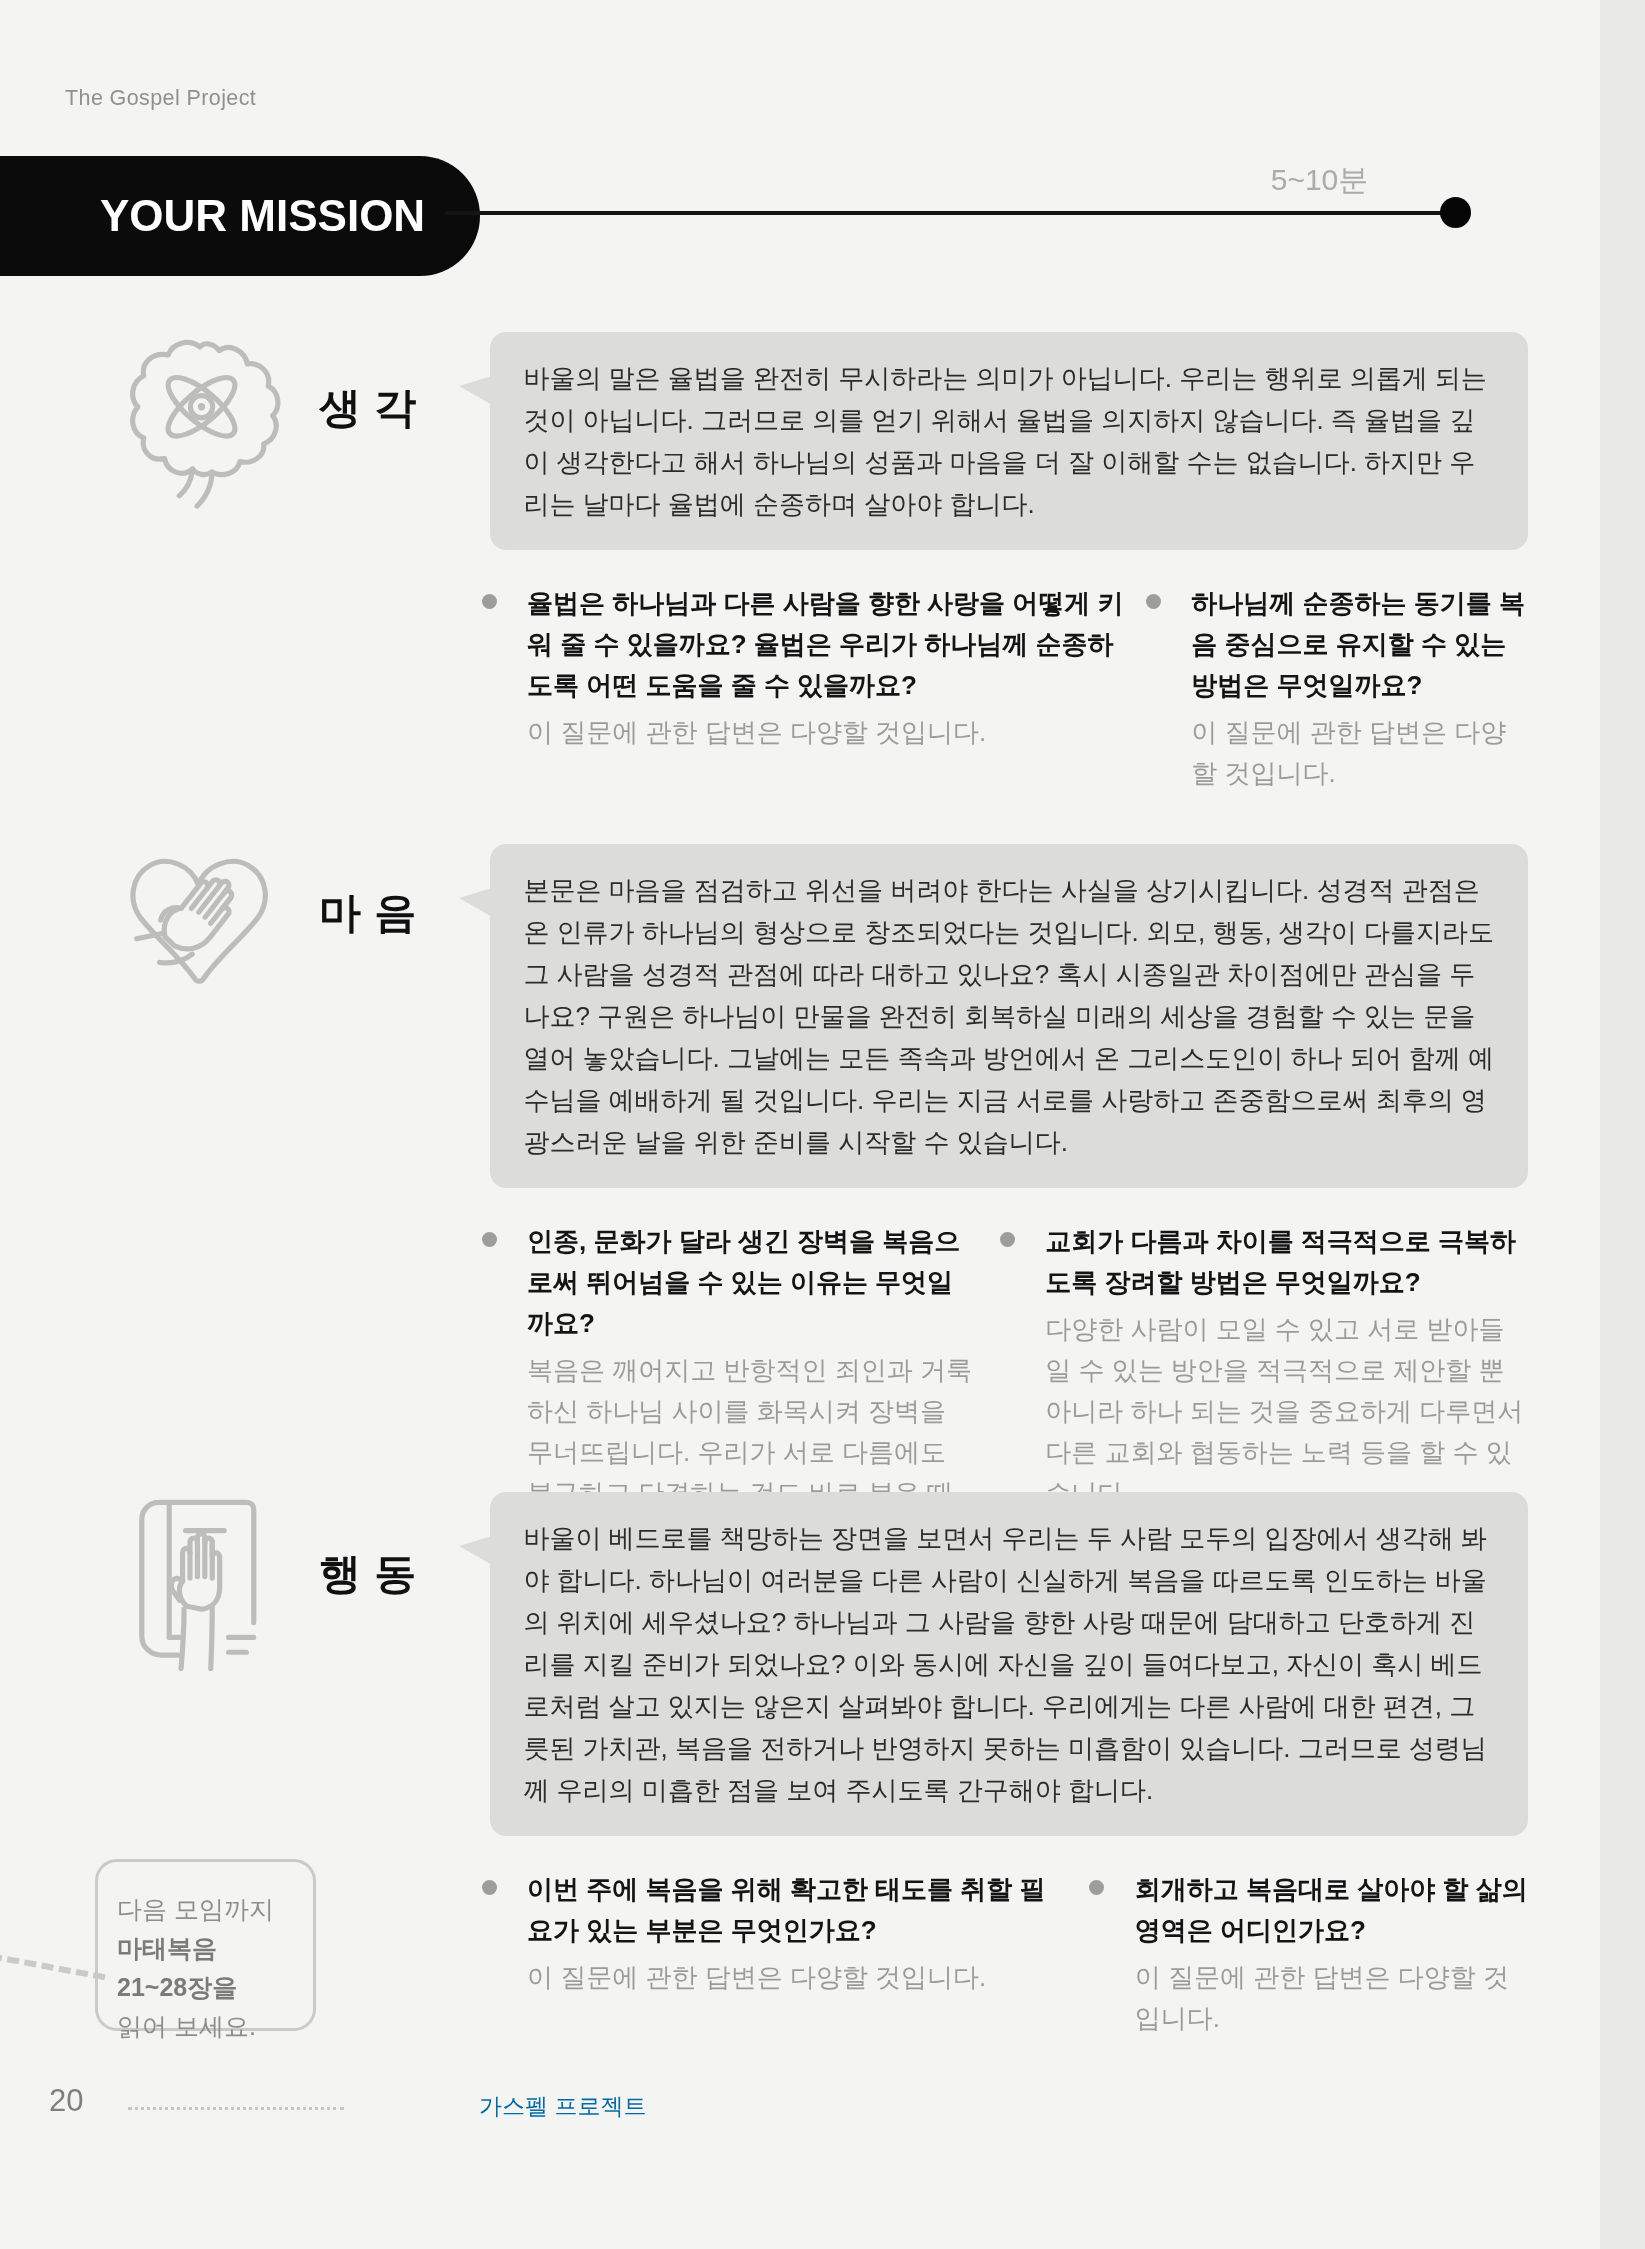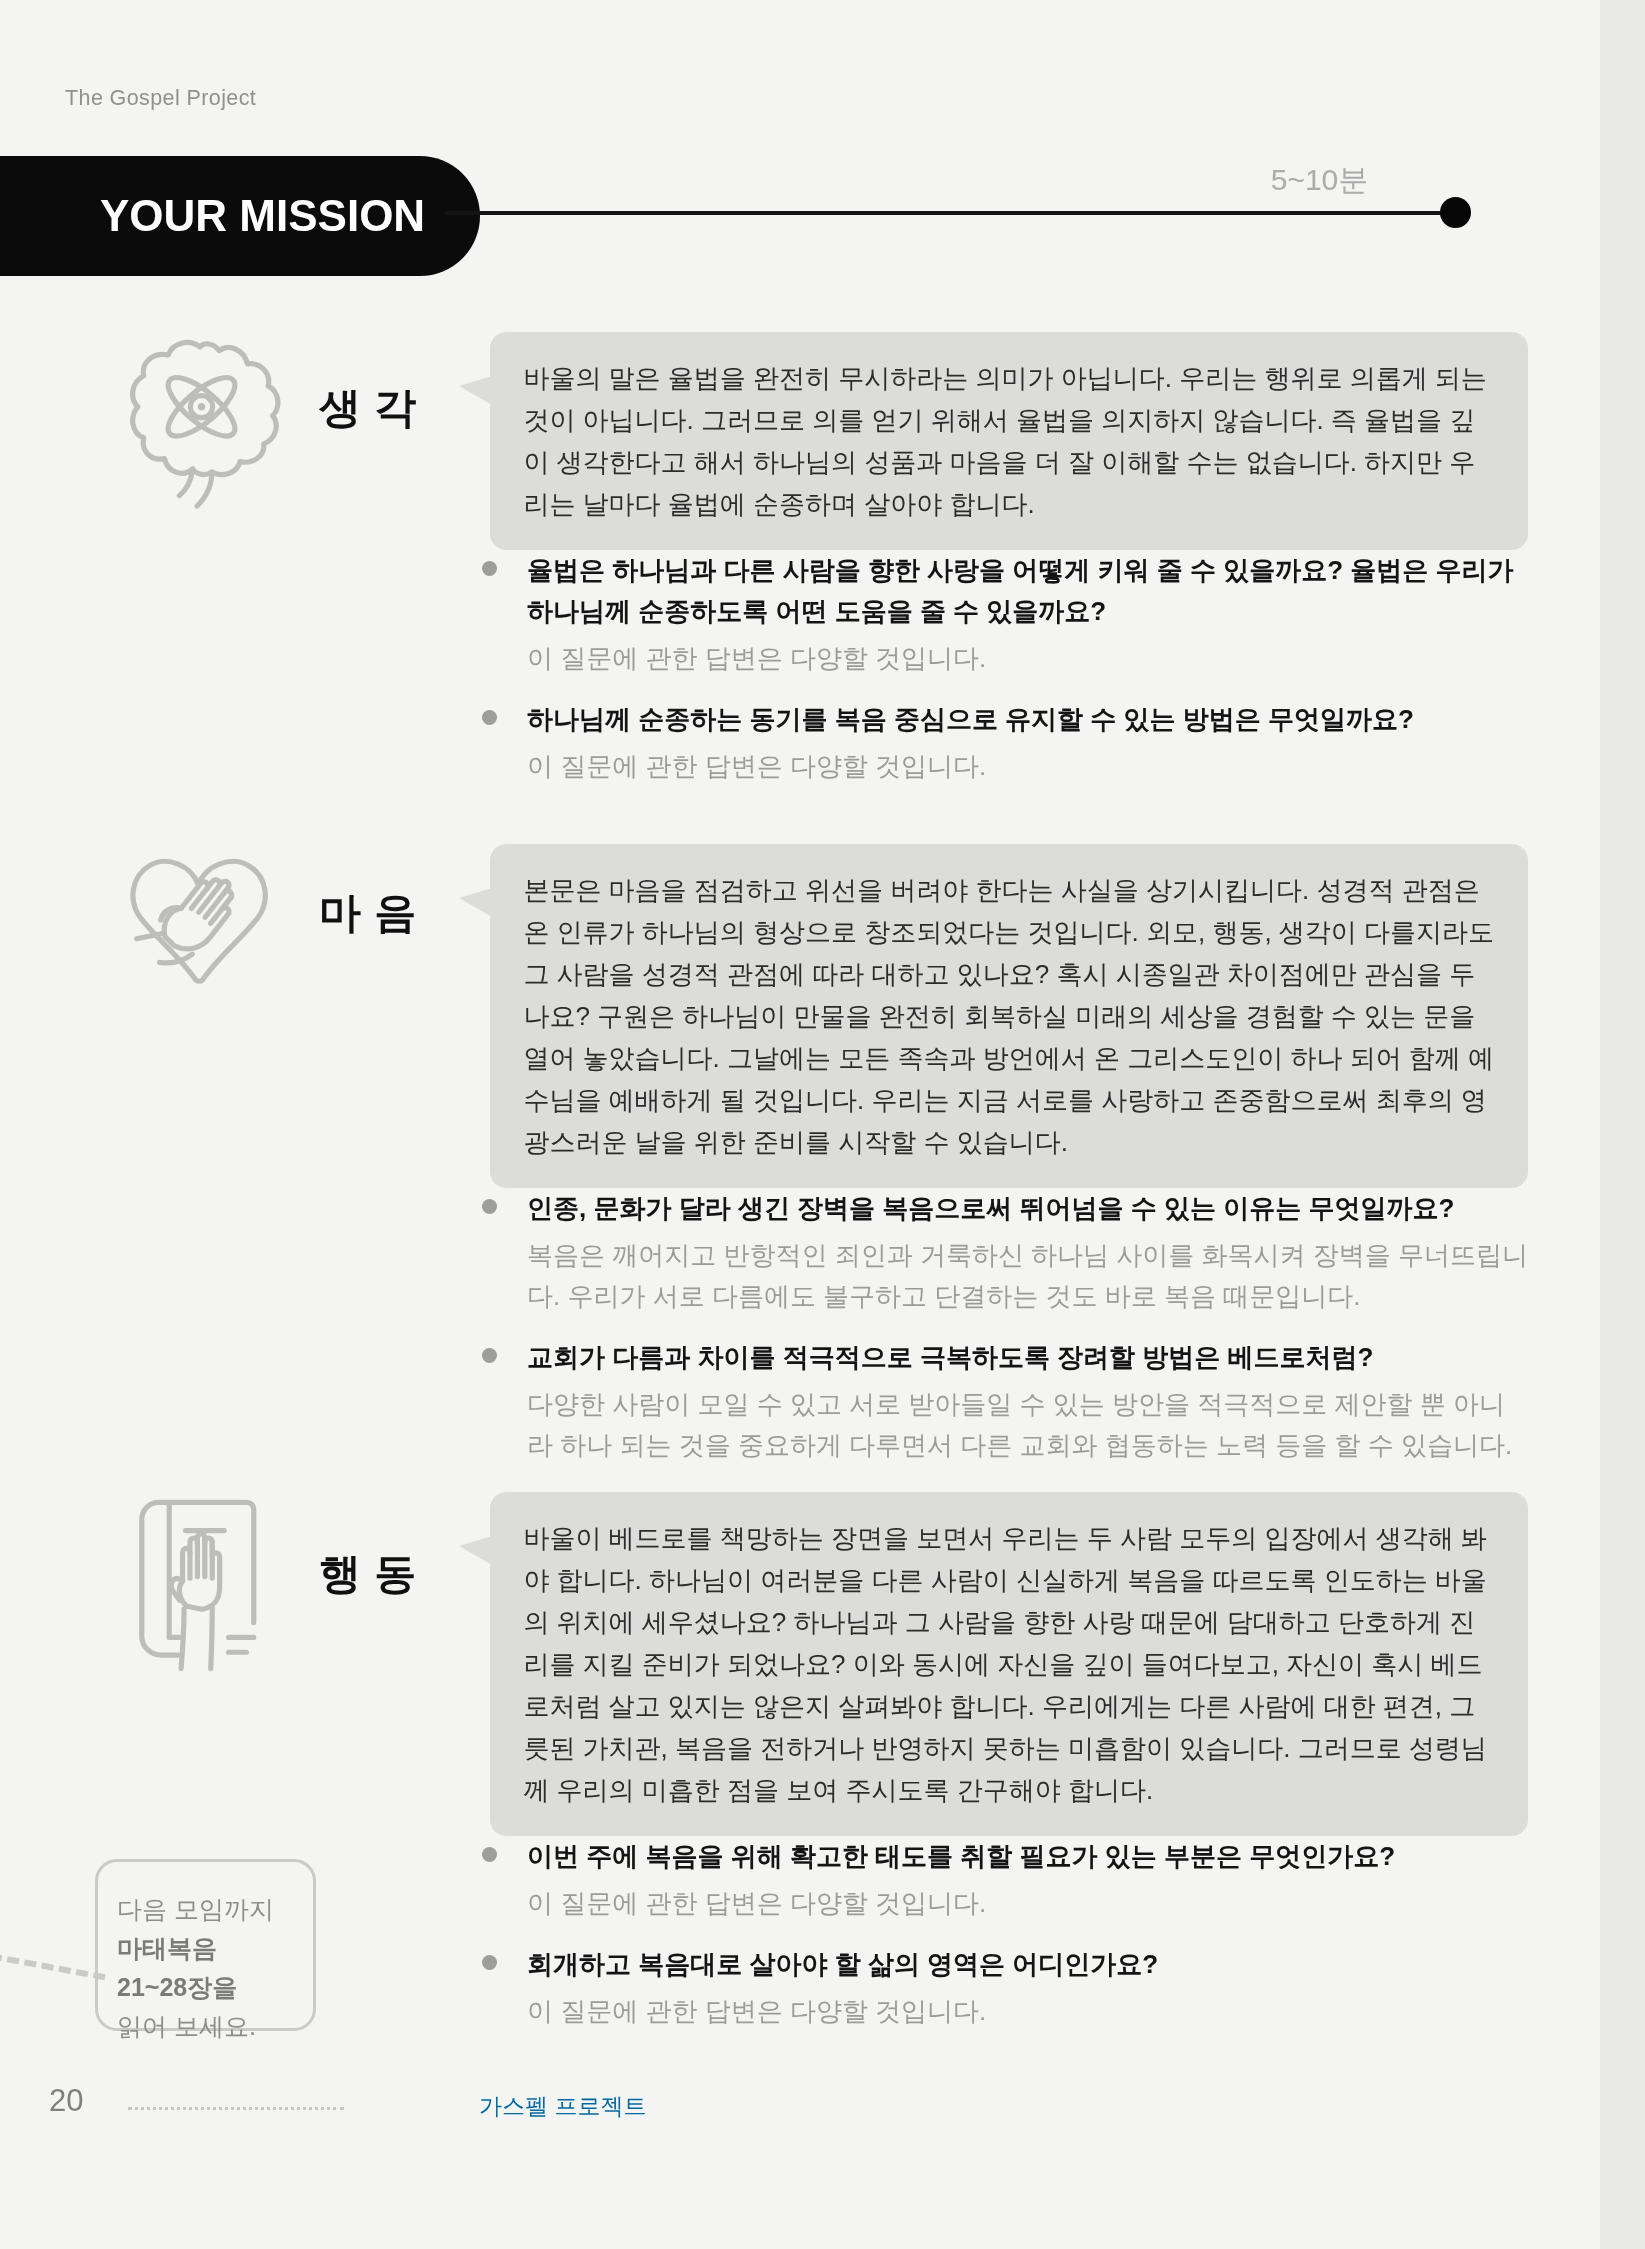--- a/index.html
+++ b/index.html
@@ -25,21 +25,21 @@
   .section{position:absolute;left:480px;width:1048px;}
   #section-think{top:332px;}
   #section-heart{top:844px;}
   #section-action{top:1492px;}
 
   .bubble{position:relative;margin-left:10.4px;background:#dcdcdb;border-radius:16.3px;
     padding:25px 33px;font-size:26px;line-height:42px;color:#2b2b2b;box-sizing:border-box;}
   .bubble::before{content:"";position:absolute;left:-31px;top:44px;width:0;height:0;
     border-right:33px solid #dcdcdb;border-top:10.4px solid transparent;border-bottom:19px solid transparent;}
 
-  .qa-list{display:flex;flex-direction:column;gap:20px;}
+  .qa-list{margin-top:33px;display:flex;flex-direction:row;gap:20px;}
   .qa{position:relative;padding-left:47px;}
   .qa-dot{position:absolute;left:1.5px;top:11px;width:15px;height:15px;border-radius:50%;background:#9d9d9b;}
   .question{font-size:26px;font-weight:bold;color:#141414;line-height:41px;}
   .answer{margin-top:6px;font-size:26px;color:#9b9b99;line-height:41px;}
 
   .reading-box{position:absolute;left:95px;top:1859px;width:221px;height:172px;box-sizing:border-box;
     border:3px solid #cacac8;border-radius:22px;padding:28px 21px 0 19px;}
   .reading-line{font-size:25px;color:#8d8d8b;line-height:39px;}
   .reading-line.bold{font-weight:bold;color:#7b7b79;}
   .dashed-connector{position:absolute;left:-10.4px;top:1953px;width:117px;height:0;
@@ -112,21 +112,21 @@
   <div class="section" id="section-heart">
     <div class="bubble">본문은 마음을 점검하고 위선을 버려야 한다는 사실을 상기시킵니다. 성경적 관점은 온 인류가 하나님의 형상으로 창조되었다는 것입니다. 외모, 행동, 생각이 다를지라도 그 사람을 성경적 관점에 따라 대하고 있나요? 혹시 시종일관 차이점에만 관심을 두나요? 구원은 하나님이 만물을 완전히 회복하실 미래의 세상을 경험할 수 있는 문을 열어 놓았습니다. 그날에는 모든 족속과 방언에서 온 그리스도인이 하나 되어 함께 예수님을 예배하게 될 것입니다. 우리는 지금 서로를 사랑하고 존중함으로써 최후의 영광스러운 날을 위한 준비를 시작할 수 있습니다.</div>
     <div class="qa-list">
       <div class="qa">
         <span class="qa-dot"></span>
         <div class="question">인종, 문화가 달라 생긴 장벽을 복음으로써 뛰어넘을 수 있는 이유는 무엇일까요?</div>
         <div class="answer">복음은 깨어지고 반항적인 죄인과 거룩하신 하나님 사이를 화목시켜 장벽을 무너뜨립니다. 우리가 서로 다름에도 불구하고 단결하는 것도 바로 복음 때문입니다.</div>
       </div>
       <div class="qa">
         <span class="qa-dot"></span>
-        <div class="question">교회가 다름과 차이를 적극적으로 극복하도록 장려할 방법은 베드로처럼?</div>
+        <div class="question">교회가 다름과 차이를 적극적으로 극복하도록 장려할 방법은 무엇일까요?</div>
         <div class="answer">다양한 사람이 모일 수 있고 서로 받아들일 수 있는 방안을 적극적으로 제안할 뿐 아니라 하나 되는 것을 중요하게 다루면서 다른 교회와 협동하는 노력 등을 할 수 있습니다.</div>
       </div>
     </div>
   </div>
 
   <div class="icon" style="left:135px;top:1495px;">
     <svg width="130" height="178" viewBox="0 0 175 240" fill="none" stroke="#bdbdbb" stroke-width="7" stroke-linecap="round" stroke-linejoin="round">
       <path d="M160 172 L160 20 C160 14 156 10 150 10 L32 10 C19 10 9 20 9 33 L9 190 C9 205 21 216 36 216 L58 216"></path>
       <path d="M46 12 L46 190"></path>
       <path d="M68 48 L120 48"></path>

